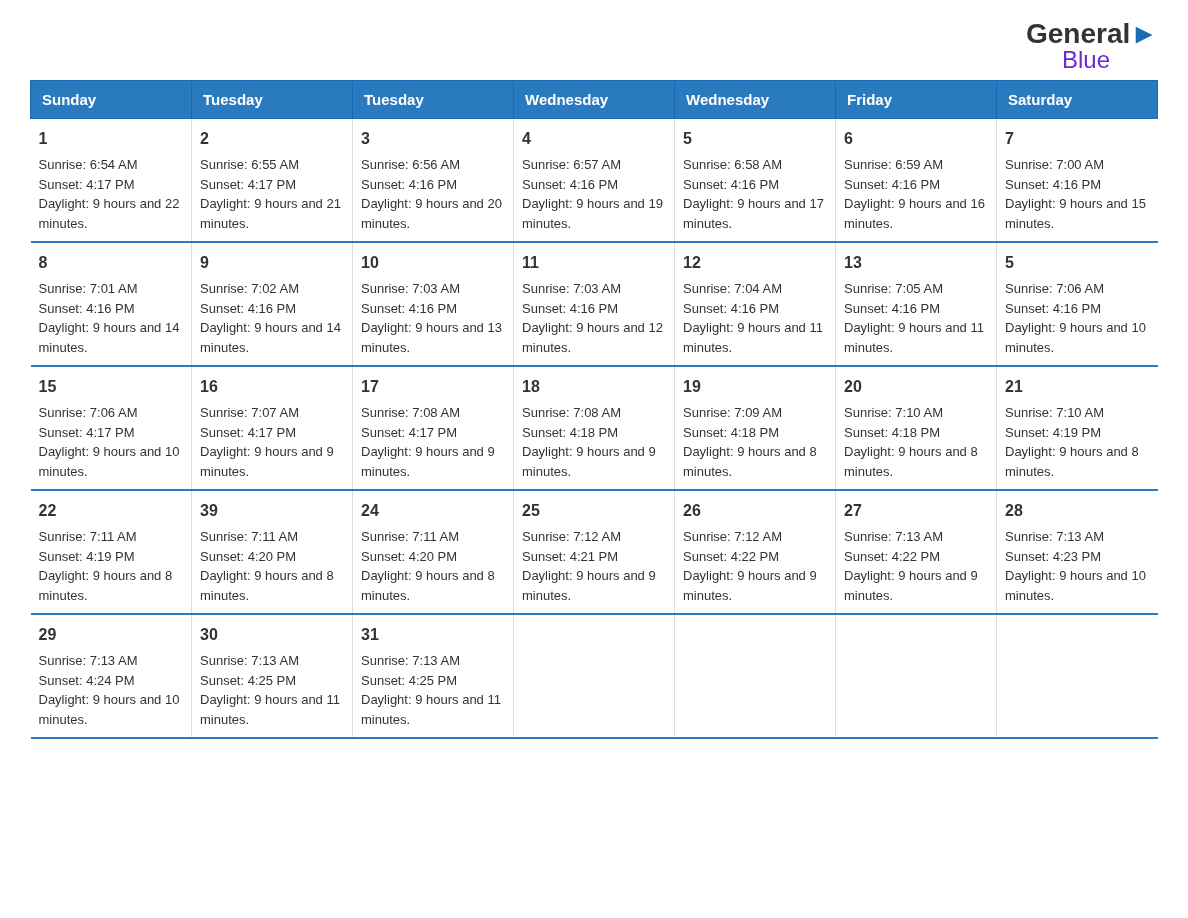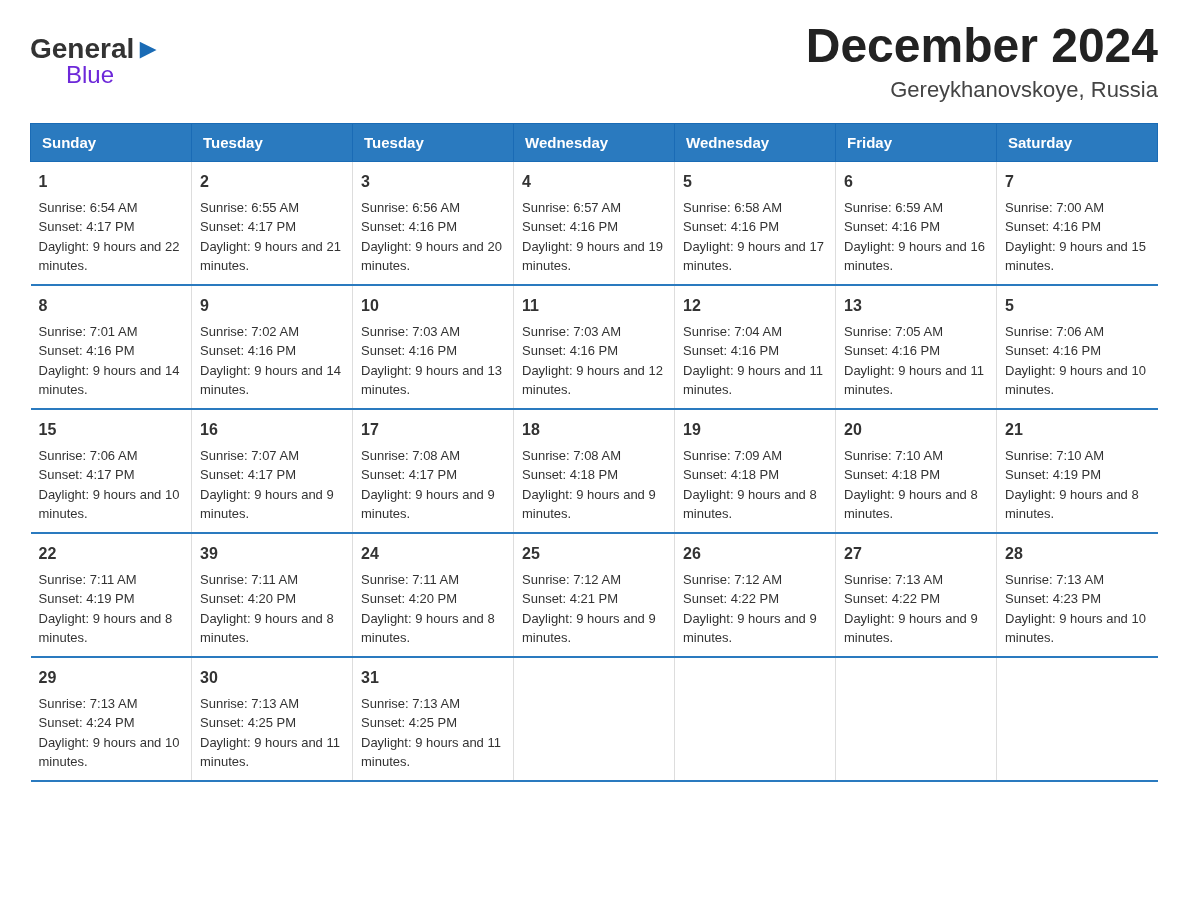--- a/index.html
+++ b/index.html
@@ -7,22 +7,23 @@
       font-family: Arial, sans-serif;
       background: #fff;
       color: #333;
       padding: 20px 30px;
       width: 1188px;
       min-height: 918px;
     }
     .header {
       display: flex;
       justify-content: space-between;
-      align-items: center;
-      margin-bottom: 20px;
+      align-items: flex-end;
+      margin-bottom: 8px;
+      flex-direction: column;
     }
     .logo {
       display: flex;
       flex-direction: column;
       align-items: flex-start;
     }
     .logo-general {
       font-size: 28px;
       font-weight: bold;
       color: #333;
@@ -98,24 +99,20 @@
 </head>
 <body>
 
 <div class="header">
   <div class="logo">
     <div class="logo-general">
       General<span>►</span>
     </div>
     <div class="logo-blue">Blue</div>
   </div>
-  <div class="title-block">
-    <h1>December 2024</h1>
-    <h2>Gereykhanovskoye, Russia</h2>
-  </div>
 </div>
 
 <table>
   <thead>
     <tr>
     <th>Sunday</th>
         <th>Tuesday</th>
         <th>Tuesday</th>
         <th>Wednesday</th>
         <th>Wednesday</th>

